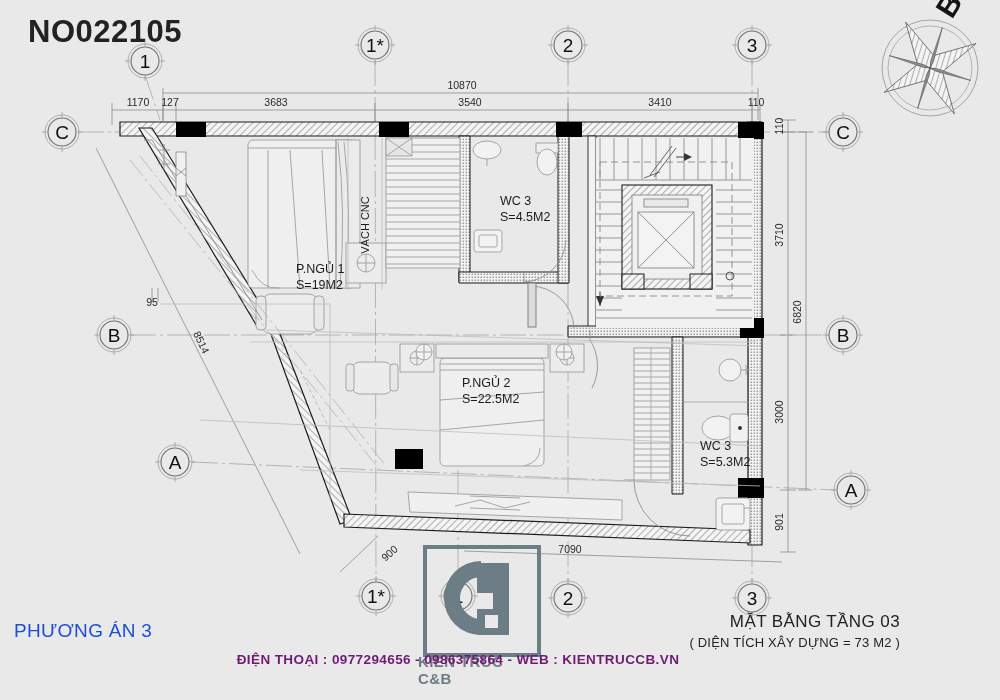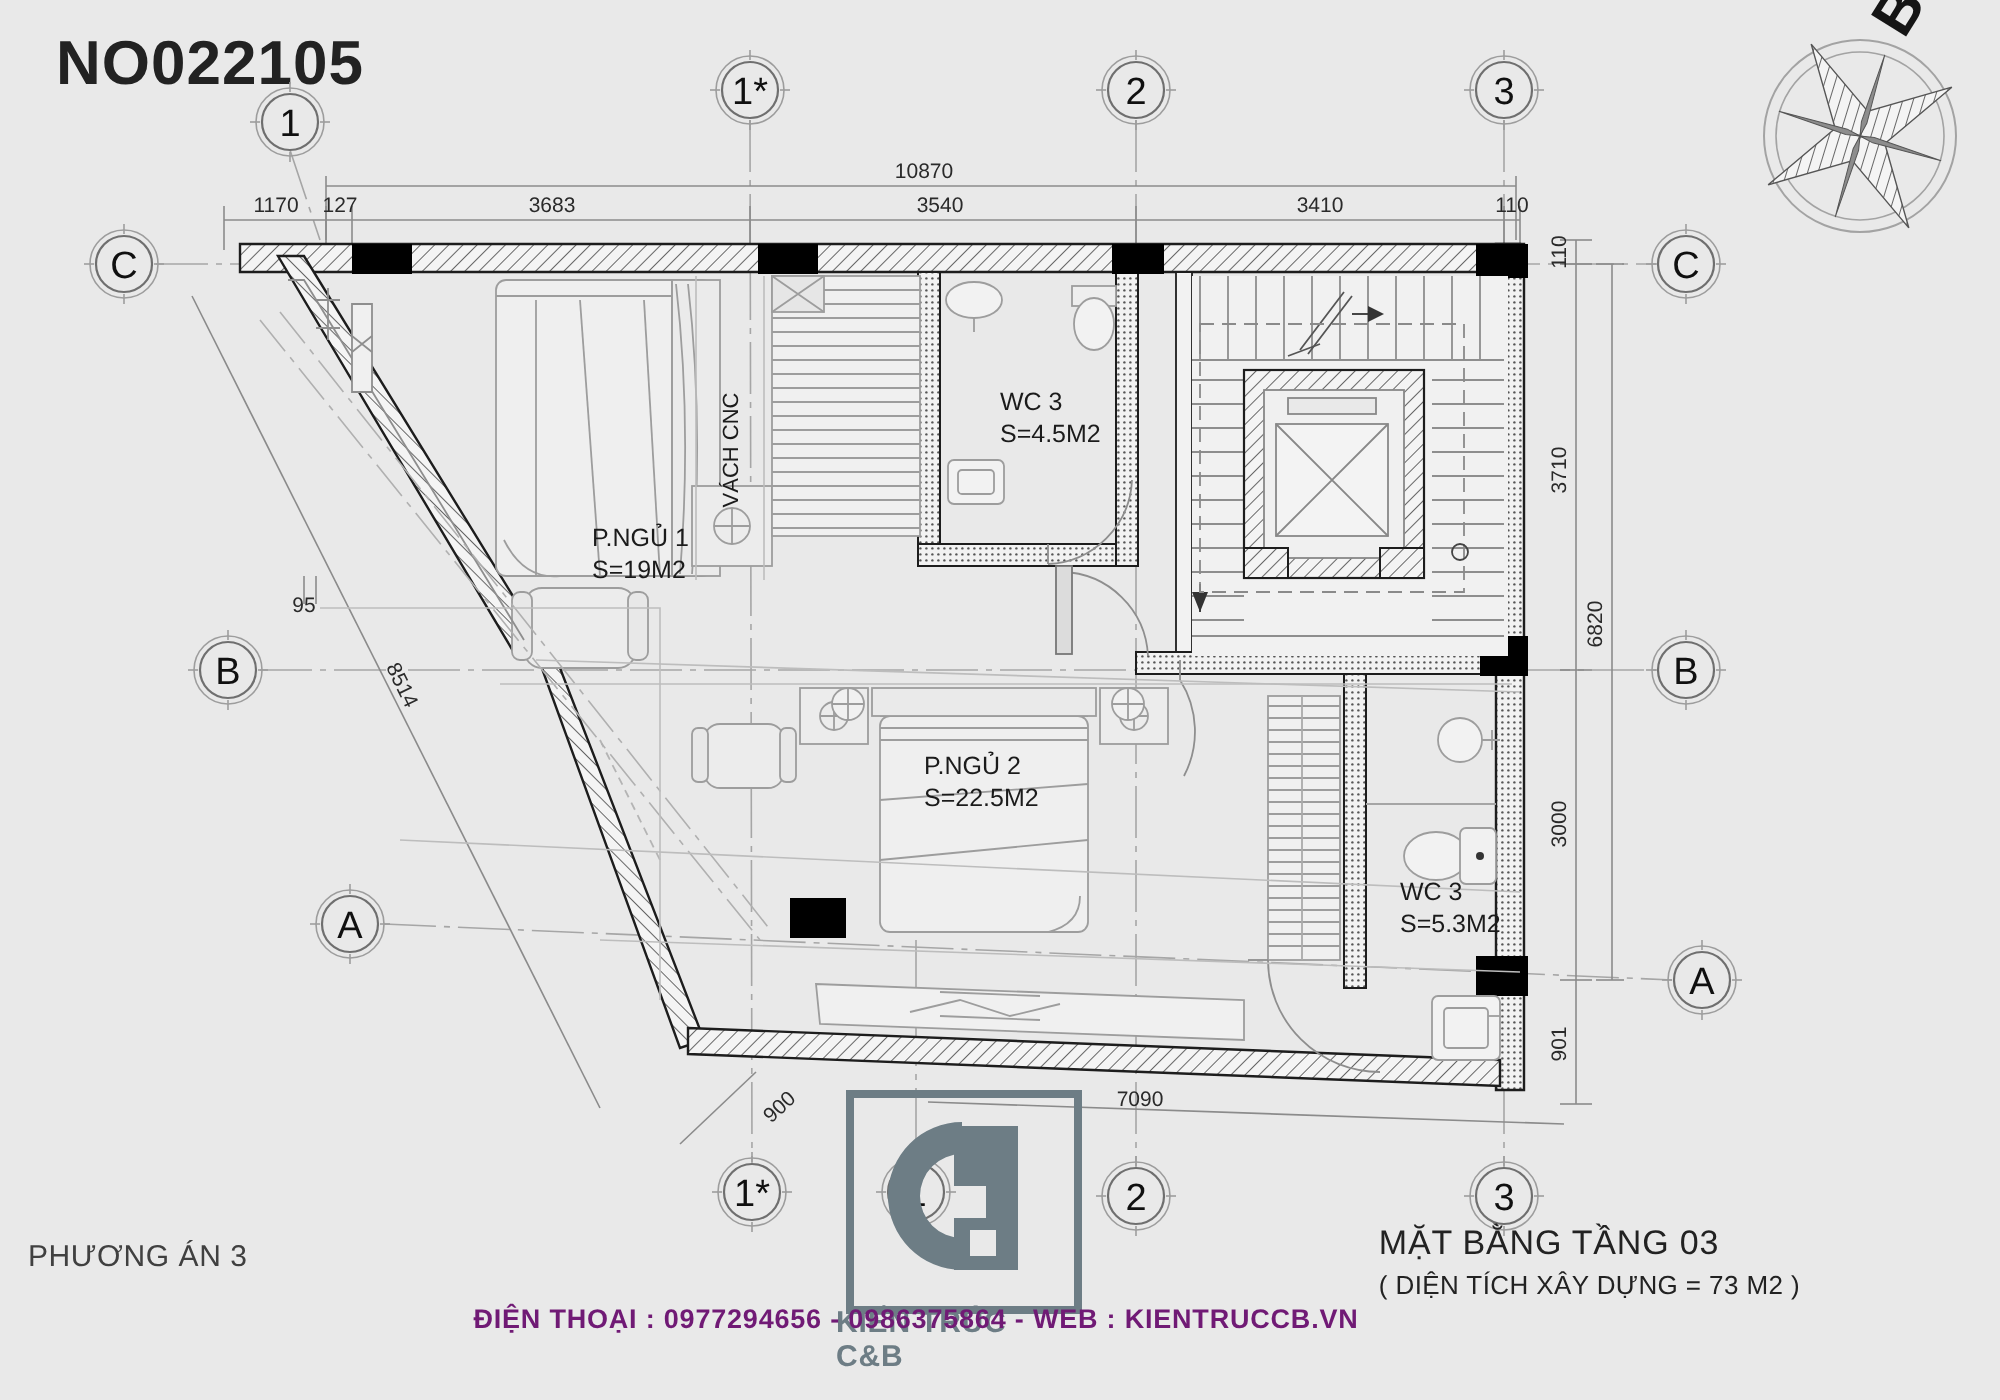--- a/index.html
+++ b/index.html
@@ -14,25 +14,25 @@
   #stage{position:absolute;left:0;top:0;width:916px;height:700px;}
   svg#plan{position:absolute;left:0;top:0;width:1000px;height:700px;}
 
   .title-code{
     position:absolute;left:28px;top:14px;
     font-size:31px;font-weight:700;letter-spacing:.5px;
     color:#222;
   }
   .footer-left{
     position:absolute;left:14px;top:620px;
-    font-size:15px;color:#404040;letter-spacing:.3px;text-align:center;
+    font-size:19px;color:#1d4ed8;letter-spacing:.3px;text-align:center;
   }
   .footer-right{
     position:absolute;right:16px;top:612px;
-    color:#222;
+    text-align:right;color:#222;
   }
   .footer-right .l1{font-size:17px;letter-spacing:.4px;}
   .footer-right .l2{font-size:13px;margin-top:3px;letter-spacing:.2px;}
   .footer-center{
     position:absolute;left:0;right:0;top:652px;
     text-align:center;font-size:13.5px;font-weight:700;
     color:#701a75;letter-spacing:.4px;
   }
   
   .wm{

